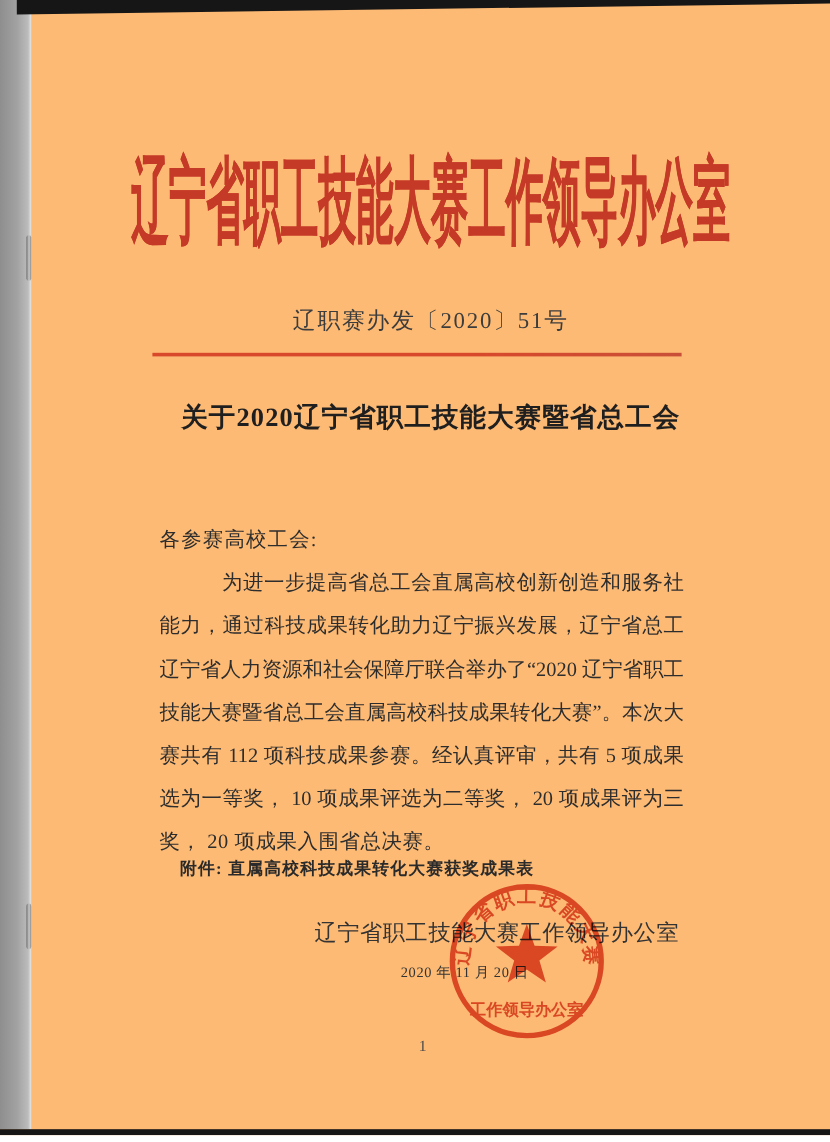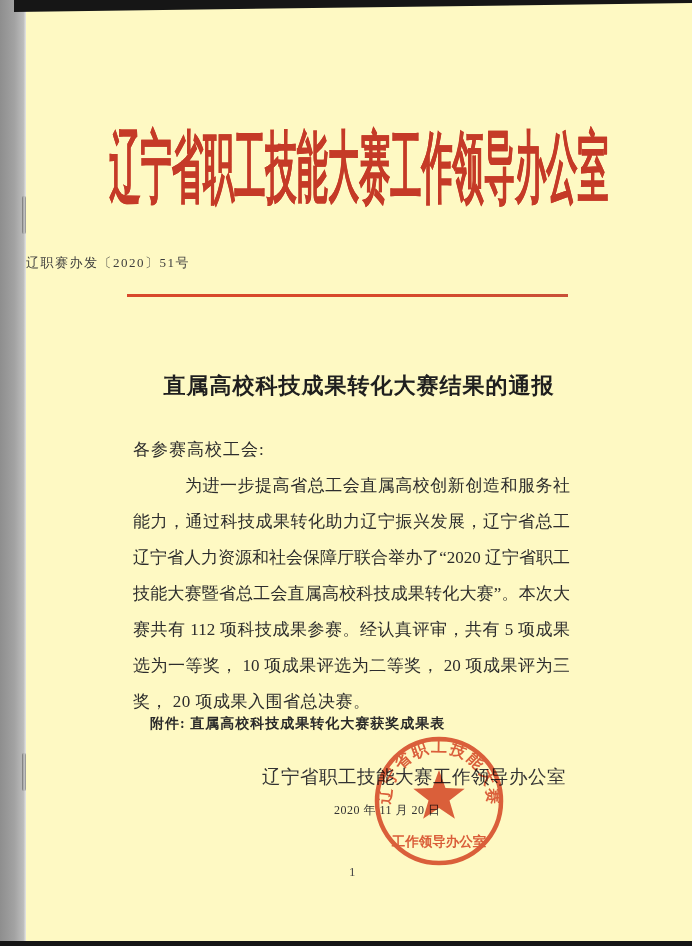--- a/index.html
+++ b/index.html
@@ -1,19 +1,19 @@
 <!DOCTYPE html>
 <html><head>
 <meta charset="utf-8">
 <style>
   * { margin: 0; padding: 0; box-sizing: border-box; }
   html, body { width: 692px; height: 952px; background: #ffffff; overflow: hidden; }
   body { font-family: "Liberation Serif", "DejaVu Serif", serif; position: relative; }
 
-  .scan-stage { position: absolute; inset: 0; background: #fef9c3; }
+  .scan-stage { position: absolute; inset: 0; background: #fdba74; }
 
   
   .gutter {
     position: absolute; left: 0; top: 0; width: 26px; height: 941px;
     background: linear-gradient(to right, #8e8e8e 0%, #a2a2a2 55%, #bcbcbc 90%, #e6e6e4 100%);
   }
 
   
   .edge-top { position: absolute; left: 0; top: 0; width: 692px; height: 14px; pointer-events: none; }
   .edge-bottom {
@@ -39,21 +39,21 @@
   .red-head .stretch {
     display: inline-block;
     font-size: 78px; font-weight: bold; color: #c53a27;
     transform: scaleX(0.40); transform-origin: center;
     letter-spacing: 0px; line-height: 1;
     text-shadow: 0.5px 0 0 #c53a27;
   }
 
   .doc-number {
     position: absolute; left: 26px; right: 0; top: 254px;
-    text-align: left; font-size: 13px; color: #3c3c3c; letter-spacing: 1.5px;
+    text-align: center; font-size: 19px; color: #3c3c3c; letter-spacing: 1.5px;
   }
 
   .red-rule {
     position: absolute; left: 127px; top: 294px; width: 441px; height: 2.5px;
     background: linear-gradient(to right, #d8492b 0%, #d8492b 60%, #c95038 100%);
   }
 
   .doc-title { 
     position: absolute; left: 26px; right: 0;
     text-align: center; font-weight: bold; color: #1f1f1f;
@@ -118,21 +118,21 @@
   <div class="staple s2"></div>
 
   <div class="red-head">
     <span class="stretch">辽宁省职工技能大赛工作领导办公室</span>
   </div>
 
   <div class="doc-number">辽职赛办发〔2020〕51号</div>
 
   <div class="red-rule"></div>
 
-  <div class="doc-title title-2">直属高校科技成果转化大赛结果的通报</div>
+  <div class="doc-title title-1">关于2020辽宁省职工技能大赛暨省总工会</div>
 
   <div class="body-line bl-0">各参赛高校工会:</div>
   <div class="body-line bl-1 jst indent">为进一步提高省总工会直属高校创新创造和服务社会</div>
   <div class="body-line bl-2 jst">能力，通过科技成果转化助力辽宁振兴发展，辽宁省总工会、</div>
   <div class="body-line bl-3 jst">辽宁省人力资源和社会保障厅联合举办了“2020 辽宁省职工</div>
   <div class="body-line bl-4 jst">技能大赛暨省总工会直属高校科技成果转化大赛”。本次大</div>
   <div class="body-line bl-5 jst">赛共有 112 项科技成果参赛。经认真评审，共有 5 项成果评</div>
   <div class="body-line bl-6 jst">选为一等奖， 10 项成果评选为二等奖， 20 项成果评为三等</div>
   <div class="body-line bl-7">奖， 20 项成果入围省总决赛。</div>
 

